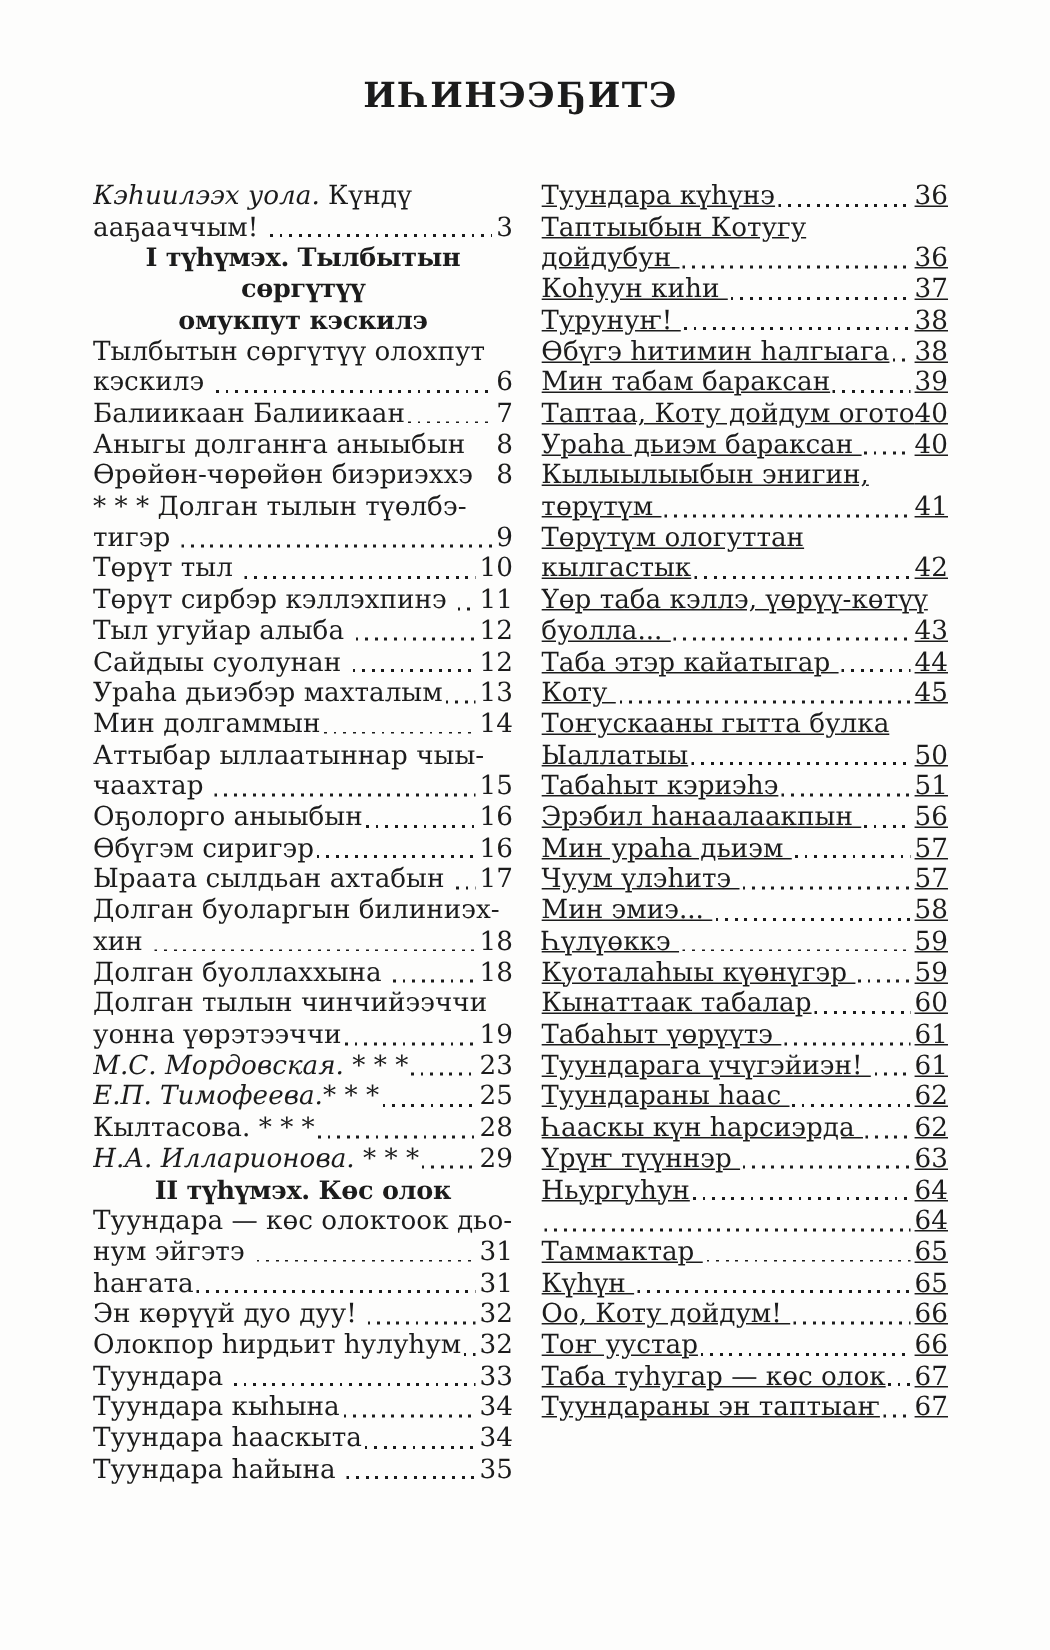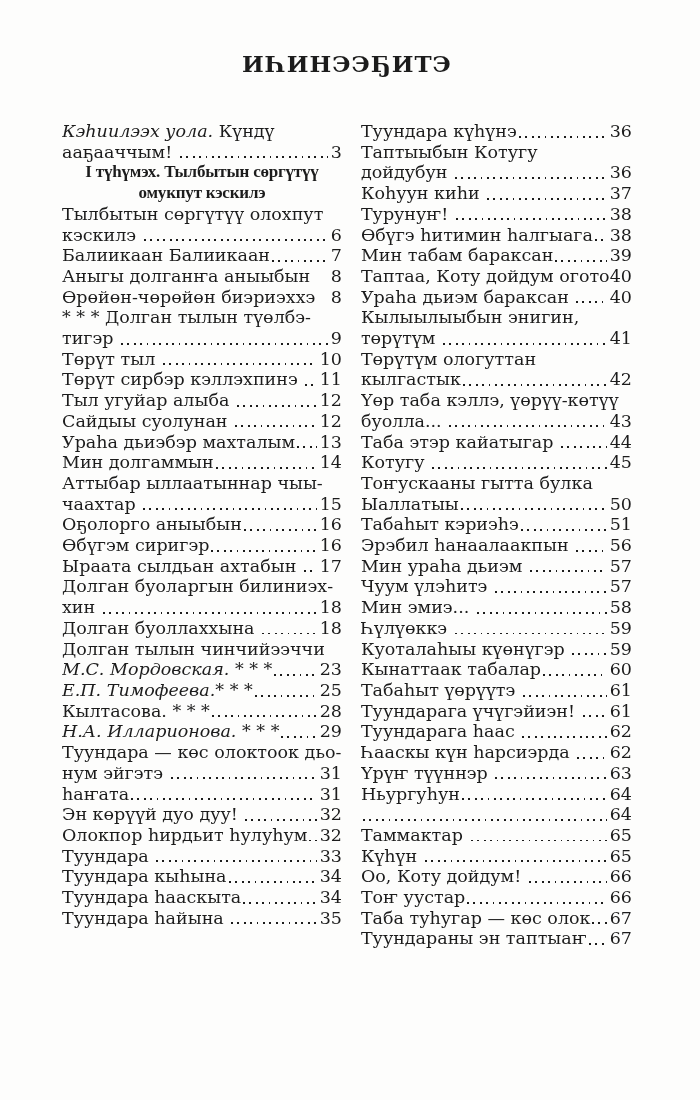--- a/index.html
+++ b/index.html
@@ -9,34 +9,34 @@
     font-family:"DejaVu Serif","Liberation Serif",serif;
   }
   .page{box-sizing:border-box;width:700px;height:1028px;padding:50px 68px 0 62px;}
   .title{
     text-align:center;font-weight:bold;font-size:23px;letter-spacing:1px;
     margin:0 0 44px 0;
   }
   .cols{display:flex;}
   .col{font-size:17.5px;line-height:20.7px;}
   .col-left{width:286px;margin-right:19px;}
-  .col-right{width:277px;}
+  .col-right{width:277px;text-decoration:underline;}
   .row{display:flex;align-items:flex-end;overflow:hidden;}
   .row span{white-space:pre;}
   .tx,.it,.pg{flex:0 0 auto;}
   .it{font-style:italic;}
   .pg{text-align:right;}
   .leader{
     flex:1 1 auto;min-width:6px;height:1.9px;
     margin:0 3px 4.2px 2px;
     background:repeating-linear-gradient(90deg,#1c1c1c 0 1.9px,transparent 1.9px 6.4px);
   }
   .spacer{flex:1 1 auto;}
   .heading{font-weight:bold;font-size:17px;letter-spacing:-0.2px;text-align:center;}
-  .heading-line{overflow:hidden;font-family:Liberation Serif, serif;}
+  .heading-line{overflow:hidden;}
 </style>
 </head>
 <body>
 
 <div class="page">
   <div class="title">ИҺИНЭЭҔИТЭ</div>
   <div class="cols">
     <div class="col col-left" id="col-left">
         <div class="row">
           <span class="it">Кэһиилээх уола. </span>
@@ -145,20 +145,25 @@
         </div>
         <div class="row">
           <span class="tx">Долган буоллаххына </span>
           <span class="leader"></span>
           <span class="pg">18</span>
         </div>
         <div class="row">
           <span class="tx">Долган тылын чинчийээччи</span>
         </div>
         <div class="row">
+          <span class="tx">уонна үөрэтээччи</span>
+          <span class="leader"></span>
+          <span class="pg">19</span>
+        </div>
+        <div class="row">
           <span class="it">М.С. Мордовская. </span>
           <span class="tx">* * *</span>
           <span class="leader"></span>
           <span class="pg">23</span>
         </div>
         <div class="row">
           <span class="it">Е.П. Тимофеева.</span>
           <span class="tx">* * *</span>
           <span class="leader"></span>
           <span class="pg">25</span>
@@ -166,20 +171,23 @@
         <div class="row">
           <span class="tx">Кылтасова. * * *</span>
           <span class="leader"></span>
           <span class="pg">28</span>
         </div>
         <div class="row">
           <span class="it">Н.А. Илларионова. </span>
           <span class="tx">* * *</span>
           <span class="leader"></span>
           <span class="pg">29</span>
+        </div>
+        <div class="heading">
+          <div class="heading-line">II түһүмэх. Көс олок</div>
         </div>
         <div class="row">
           <span class="tx">Туундара — көс олоктоок дьо-</span>
         </div>
         <div class="row">
           <span class="tx">нум эйгэтэ </span>
           <span class="leader"></span>
           <span class="pg">31</span>
         </div>
         <div class="row">
@@ -285,21 +293,21 @@
           <span class="tx">буолла... </span>
           <span class="leader"></span>
           <span class="pg">43</span>
         </div>
         <div class="row">
           <span class="tx">Таба этэр кайатыгар </span>
           <span class="leader"></span>
           <span class="pg">44</span>
         </div>
         <div class="row">
-          <span class="tx">Котугу </span>
+          <span class="tx">Коту </span>
           <span class="leader"></span>
           <span class="pg">45</span>
         </div>
         <div class="row">
           <span class="tx">Тоҥускааны гытта булка</span>
         </div>
         <div class="row">
           <span class="tx">Ыаллатыы</span>
           <span class="leader"></span>
           <span class="pg">50</span>
@@ -348,21 +356,21 @@
           <span class="tx">Табаһыт үөрүүтэ </span>
           <span class="leader"></span>
           <span class="pg">61</span>
         </div>
         <div class="row">
           <span class="tx">Туундарага үчүгэйиэн! </span>
           <span class="leader"></span>
           <span class="pg">61</span>
         </div>
         <div class="row">
-          <span class="tx">Туундарага һаас </span>
+          <span class="tx">Туундараны һаас </span>
           <span class="leader"></span>
           <span class="pg">62</span>
         </div>
         <div class="row">
           <span class="tx">Һааскы күн һарсиэрда </span>
           <span class="leader"></span>
           <span class="pg">62</span>
         </div>
         <div class="row">
           <span class="tx">Үрүҥ түүннэр </span>

